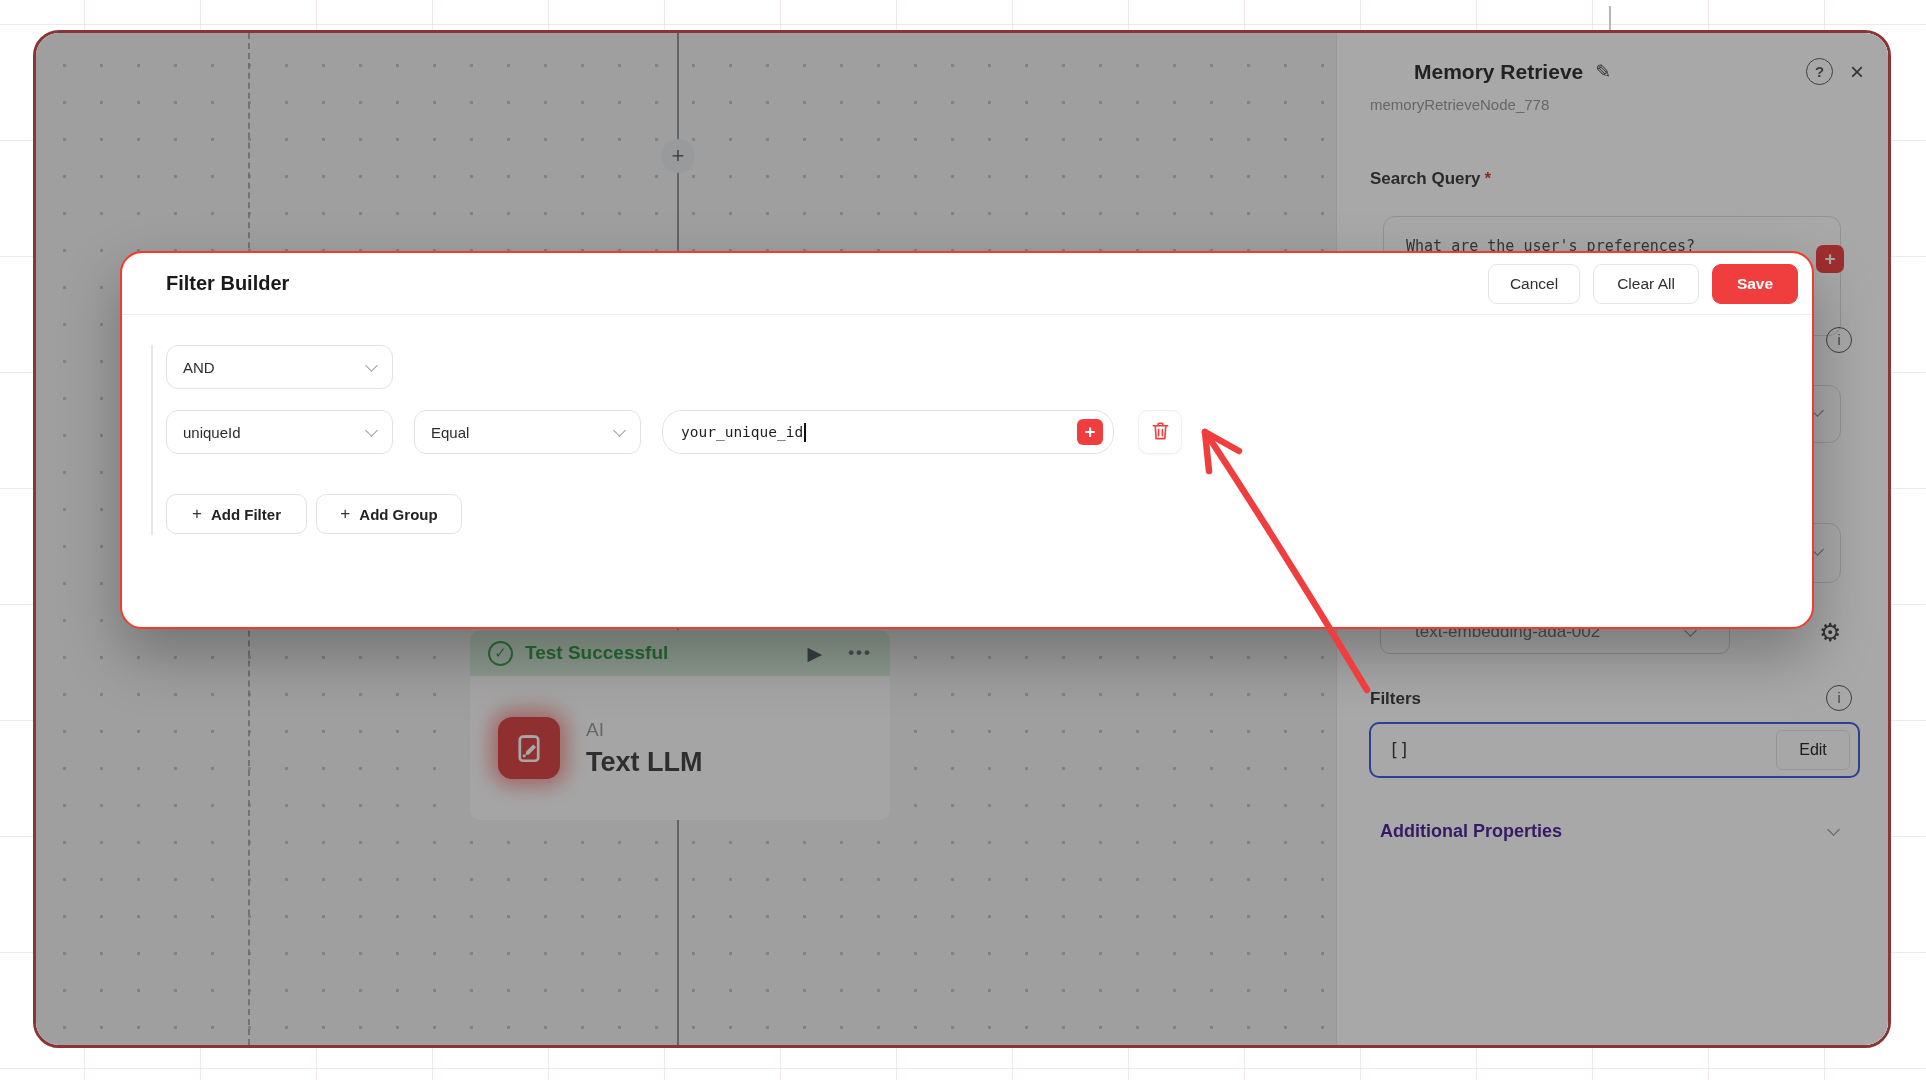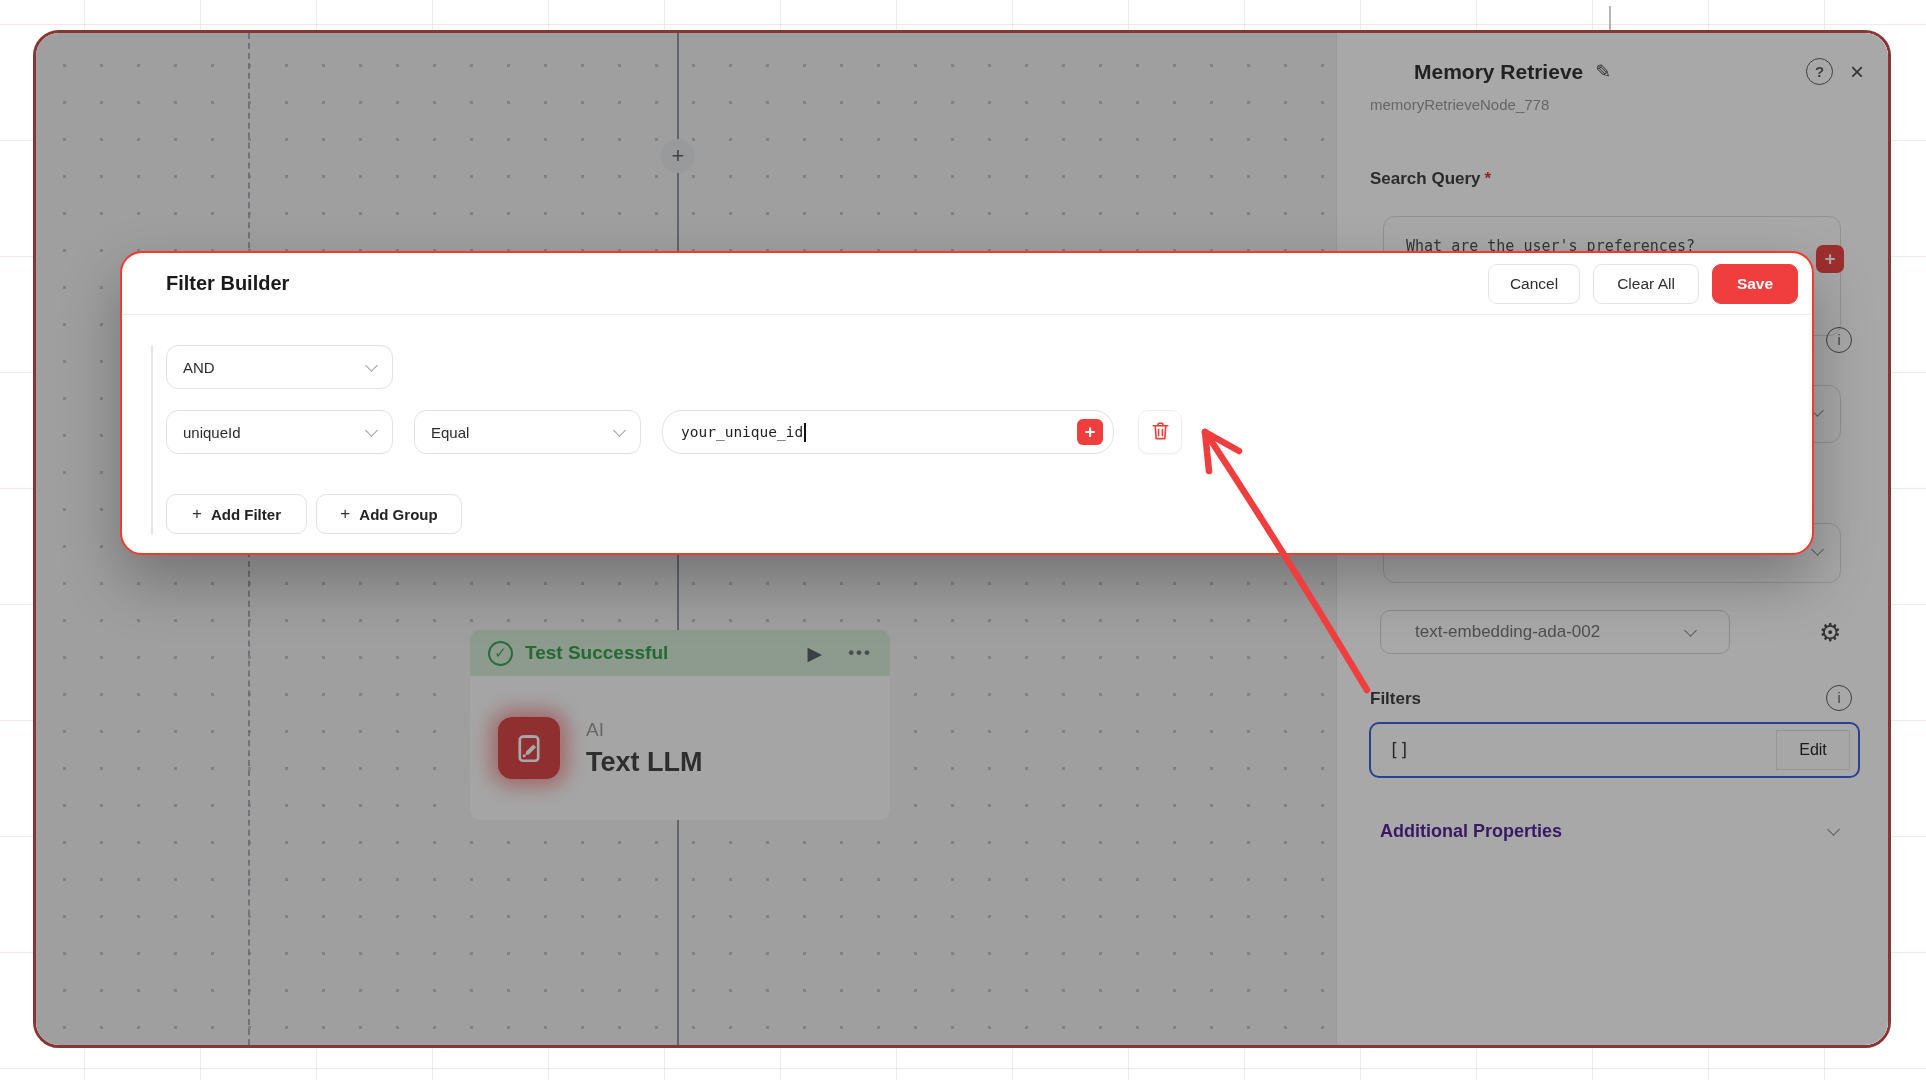--- a/index.html
+++ b/index.html
@@ -105,33 +105,33 @@
   .gear-icon { position:absolute; left:482px; top:585px; font-size:25px; color:#454545; }
 
   .lbl-filters { position:absolute; left:33px; top:656px; }
   .info-2 { position:absolute; left:489px; top:652px; }
   .filters-box {
     position:absolute; left:32px; top:689px; width:491px; height:56px;
     border:2px solid #3b5bdb; border-radius:10px; background:#fff;
     display:flex; align-items:center; padding:0 8px 0 18px;
   }
   .filters-value { font-size:17px; color:#333; flex:1; }
-  .edit-btn { width:74px; height:40px; border:1px solid #e2e2e2; border-radius:0;
+  .edit-btn { width:74px; height:40px; border:1px solid #e2e2e2; border-radius:6px;
     background:#fdfdfd; font-size:16px; color:#222; display:flex; align-items:center; justify-content:center; }
   .addprops-row { position:absolute; left:43px; top:788px; right:50px;
     display:flex; align-items:center; }
   .addprops-label { font-size:18px; font-weight:bold; color:#4c1d95; }
   .addprops-row .chev { margin-left:auto; margin-top:-4px; }
 
   
   .dim-overlay { position:absolute; inset:0; background:rgba(18,18,18,0.37); z-index:10; }
 
   
   .modal {
-    position:absolute; left:84px; top:218px; width:1694px; height:304px; z-index:20;
+    position:absolute; left:84px; top:218px; width:1694px; height:378px; z-index:20;
     background:#fff; border:2.5px solid #f23b2f; border-radius:22px;
     box-shadow:0 26px 60px rgba(0,0,0,0.28);
   }
   .modal-header { height:62px; display:flex; align-items:center; padding:0 14px 0 44px;
     border-bottom:1px solid #ededed; }
   .modal-title { font-size:20px; font-weight:bold; color:#1a1a1a; flex:1; }
   .btn { height:40px; border:1px solid #e3e3e3; border-radius:9px; background:#fff;
     font-size:15.5px; color:#2f2f2f; display:flex; align-items:center; justify-content:center; }
   .btn-cancel { width:92px; margin-right:13px; }
   .btn-clear { width:106px; margin-right:13px; }

